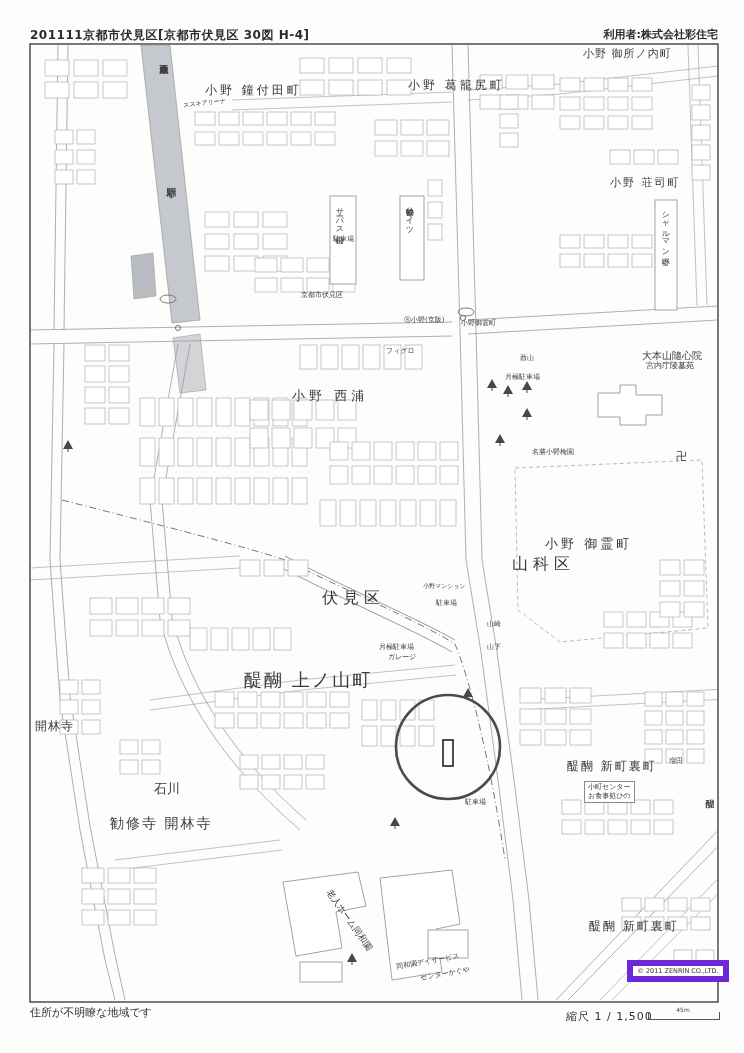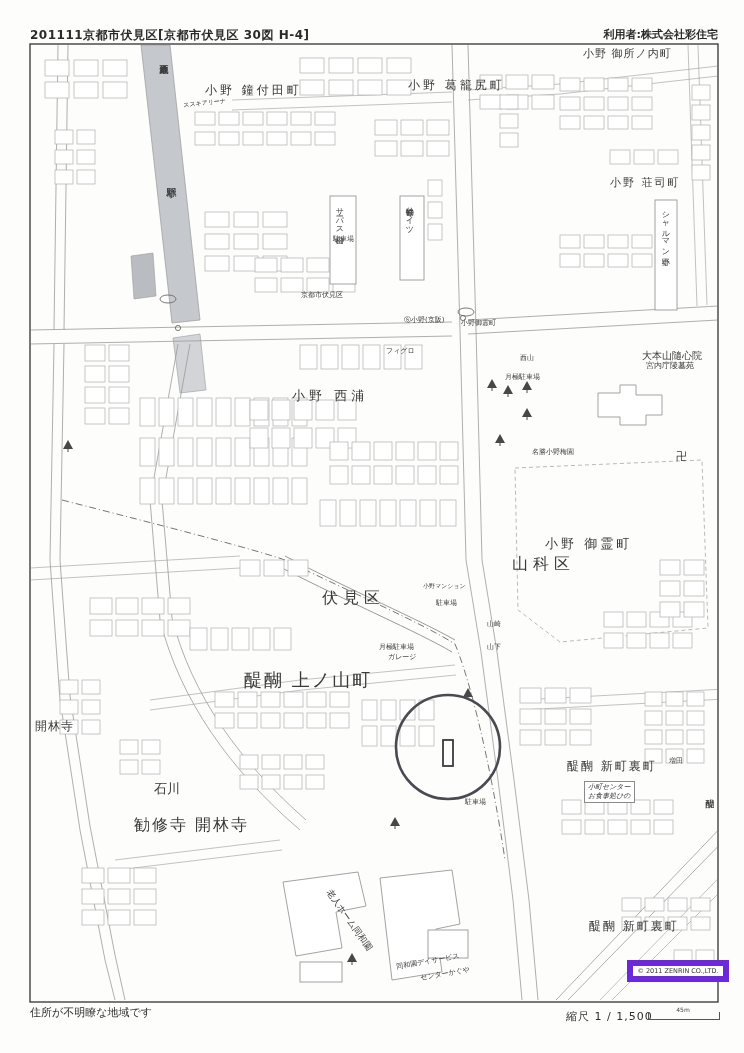--- a/index.html
+++ b/index.html
@@ -8,21 +8,21 @@
     font-family:"DejaVu Sans","Liberation Sans",sans-serif;color:#3a3a3a;
     overflow:hidden;
   }
   .hdr{position:absolute;top:27px;font-size:12px;color:#2b2b2b;white-space:nowrap;}
   #hdr-left{left:30px;font-weight:bold;letter-spacing:.5px;}
   #hdr-right{right:26px;font-size:11px;font-weight:bold;}
   #map-svg{position:absolute;left:0;top:0;}
   #label-layer{position:absolute;left:0;top:0;width:744px;height:1053px;pointer-events:none;}
   .mlabel{position:absolute;white-space:nowrap;line-height:1.1;color:#3a3a3a;}
   .mlabel.vertical{writing-mode:vertical-rl;}
-  .mlabel.boxed{border:1px solid #8a8a8a;background:#fff;padding:1px 3px;text-align:center;line-height:1.25;font-style:italic;}
+  .mlabel.boxed{border:1px solid #8a8a8a;background:#fff;padding:1px 3px;text-align:center;line-height:1.25;}
   #footer-note{position:absolute;left:30px;top:1005px;font-size:11px;color:#2f2f2f;}
   #scale-label{position:absolute;left:566px;top:1009px;font-size:11px;color:#2f2f2f;letter-spacing:1px;}
   #scale-bar{position:absolute;left:648px;top:1012px;width:70px;height:7px;
     border-left:1px solid #555;border-right:1px solid #555;border-bottom:1px solid #555;}
   #scale-dist{position:absolute;left:648px;top:1006px;width:70px;text-align:center;font-size:6px;color:#444;}
   #copyright-box{position:absolute;left:627px;top:960px;width:90px;height:10px;
     border:6px solid #6d28d9;background:#fff;font-size:6.5px;text-align:center;line-height:10px;color:#333;}
 </style>
 </head>
 <body>
@@ -420,21 +420,21 @@
     <div class="mlabel" style="left: 205px; top: 84px; font-size: 12px; letter-spacing: 3px; text-align: center;">小野 鐘付田町</div>
     <div class="mlabel" style="left: 408px; top: 79px; font-size: 12px; letter-spacing: 3px;">小野 葛籠尻町</div>
     <div class="mlabel" style="left: 583px; top: 48px; font-size: 11px; letter-spacing: 1px;">小野 御所ノ内町</div>
     <div class="mlabel" style="left: 610px; top: 177px; font-size: 11px; letter-spacing: 2px;">小野 荘司町</div>
     <div class="mlabel" style="left: 292px; top: 389px; font-size: 13px; letter-spacing: 4px;">小野 西浦</div>
     <div class="mlabel" style="left: 545px; top: 537px; font-size: 13px; letter-spacing: 3px;">小野 御霊町</div>
     <div class="mlabel" style="left: 512px; top: 555px; font-size: 16px; letter-spacing: 5px;">山科区</div>
     <div class="mlabel" style="left: 322px; top: 589px; font-size: 16px; letter-spacing: 5px;">伏見区</div>
     <div class="mlabel" style="left: 231px; top: 670px; font-size: 18px; letter-spacing: 2px; margin-left: 13px;">醍醐 上ノ山町</div>
     <div class="mlabel" style="left: 35px; top: 720px; font-size: 12px; letter-spacing: 1px;">開林寺</div>
-    <div class="mlabel" style="left: 110px; top: 816px; font-size: 16px; letter-spacing: 2px; margin-left: 24px;">勧修寺 開林寺</div>
+    <div class="mlabel" style="left: 110px; top: 816px; font-size: 14px; letter-spacing: 2px;">勧修寺 開林寺</div>
     <div class="mlabel" style="left: 567px; top: 760px; font-size: 12px; letter-spacing: 2px;">醍醐 新町裏町</div>
     <div class="mlabel" style="left: 589px; top: 920px; font-size: 12px; letter-spacing: 2px;">醍醐 新町裏町</div>
     <div class="mlabel" style="left: 642px; top: 350px; font-size: 10px;">大本山隨心院</div>
     <div class="mlabel" style="left: 646px; top: 362px; font-size: 8px;">宮内庁陵墓苑</div>
     <div class="mlabel" style="left: 532px; top: 449px; font-size: 7px; text-align: center;">名勝小野梅園</div>
     <div class="mlabel vertical" style="left: 158px; top: 58px; font-size: 9px;">地下鉄東西線</div>
     <div class="mlabel vertical" style="left: 166px; top: 180px; font-size: 10px;">小野駅</div>
     <div class="mlabel vertical" style="left: 334px; top: 202px; font-size: 8px;">サーパス山科</div>
     <div class="mlabel vertical" style="left: 404px; top: 202px; font-size: 8px;">勧修寺ハイツ</div>
     <div class="mlabel vertical" style="left: 660px; top: 206px; font-size: 8px;">シャルマン小野</div>

